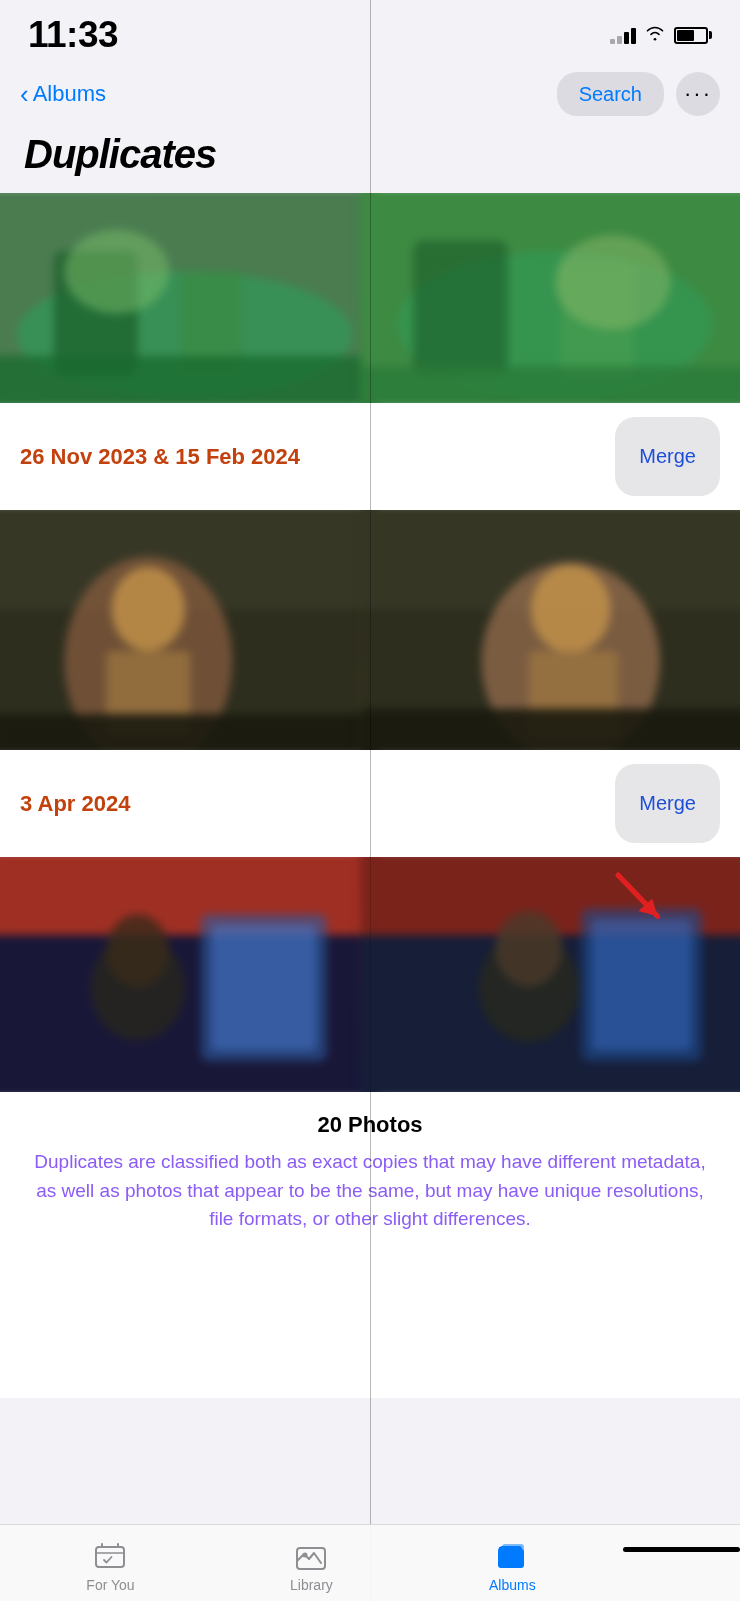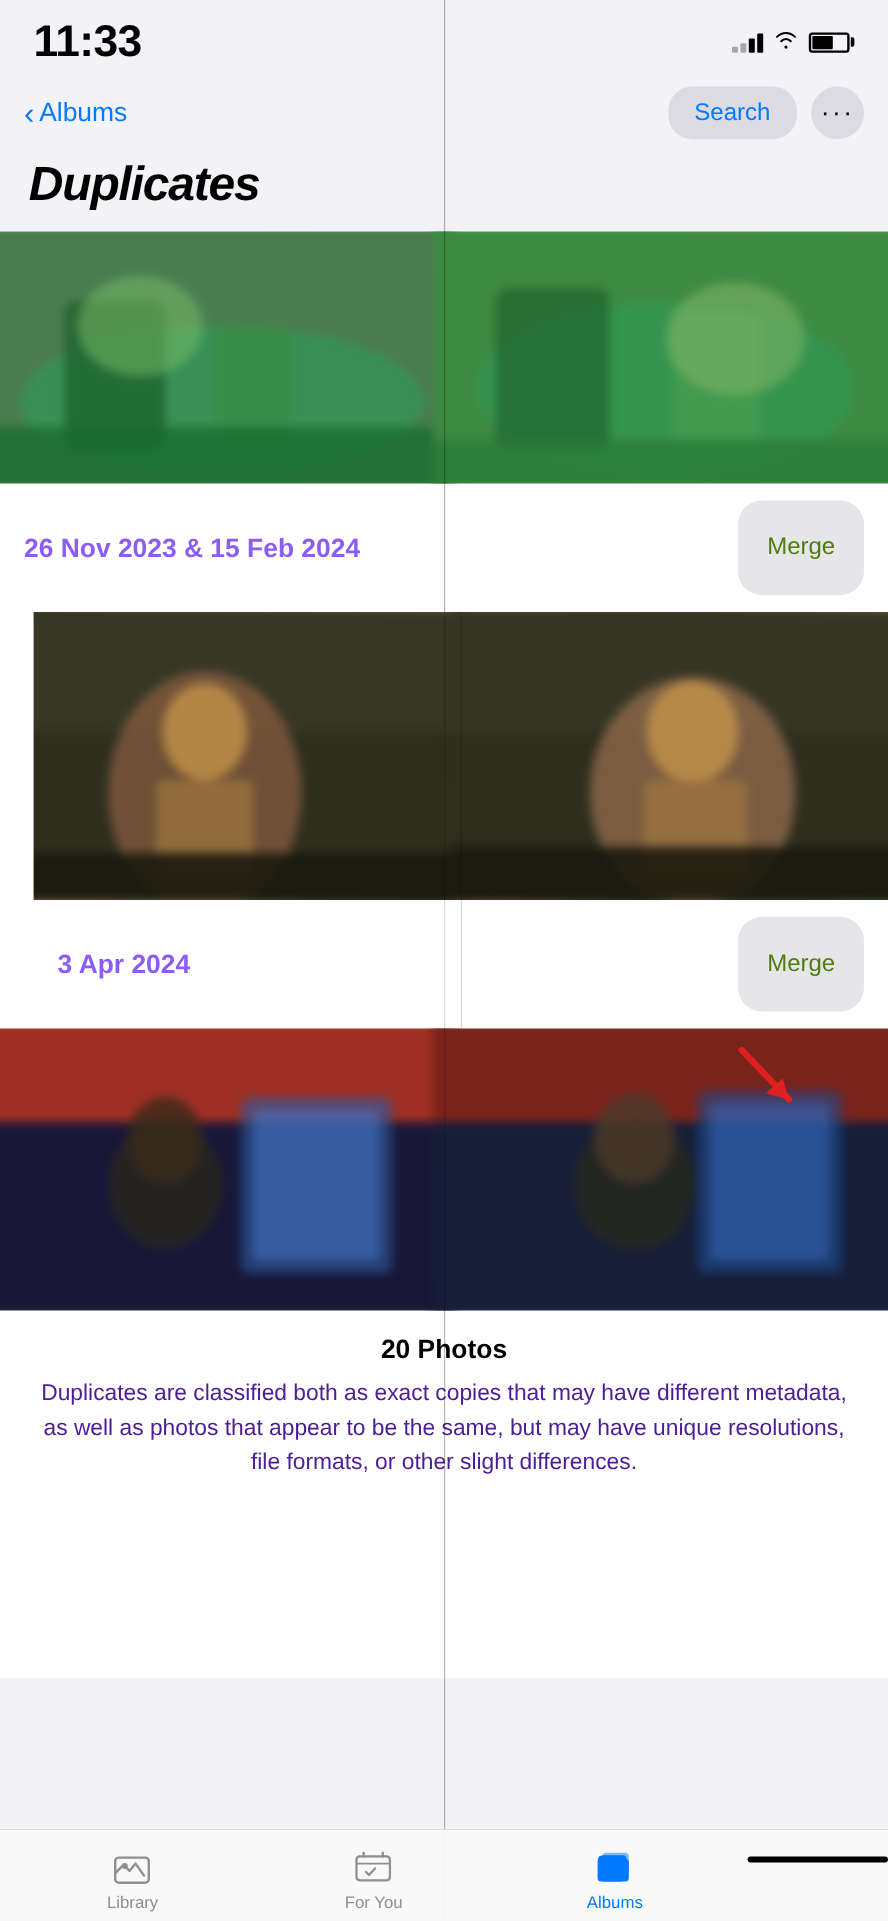--- a/index.html
+++ b/index.html
@@ -177,37 +177,36 @@
     .date-merge-row {
       display: flex;
       justify-content: space-between;
       align-items: center;
       padding: 14px 20px 14px 20px;
       background: #fff;
     }
     .date-label {
       font-size: 22px;
       font-weight: 700;
-      color: #8b5cf6;
+      color: #c2410c;
     }
     .merge-btn {
       background: rgba(118,118,128,0.18);
       border: none;
       border-radius: 20px;
       padding: 28px 24px;
       font-size: 20px;
-      color: #4d7c0f;
+      color: #1d4ed8;
       cursor: pointer;
       font-weight: 400;
     }
 
     
     .arrow-overlay-container {
       position: relative;
-      margin-left: 28px;
     }
     .red-arrow {
       position: absolute;
       right: 72px;
       bottom: -90px;
       width: 80px;
       height: 80px;
       z-index: 10;
       pointer-events: none;
     }
@@ -219,21 +218,21 @@
       text-align: center;
     }
     .photos-count {
       font-size: 22px;
       font-weight: 700;
       color: #000;
       margin-bottom: 10px;
     }
     .photos-description {
       font-size: 19px;
-      color: #4c1d95;
+      color: #8b5cf6;
       line-height: 1.5;
       font-weight: 400;
     }
 
     
     .tab-bar {
       position: fixed;
       bottom: 0;
       left: 0;
       width: 740px;
@@ -464,39 +463,39 @@
 
   <div class="spacer-block"></div>
 </div>
 
 <div class="tab-bar">
   <div class="tab-bar-content">
 
     <div class="tab-item">
       <div class="tab-icon">
         <svg width="30" height="28" viewBox="0 0 30 28" fill="none" xmlns="http://www.w3.org/2000/svg">
-          <rect x="1" y="5" width="28" height="21" rx="3" stroke="#8e8e93" stroke-width="2" fill="none"></rect>
-          <path d="M1 18l7-7 5 5 5-6 7 10" stroke="#8e8e93" stroke-width="2" fill="none" stroke-linecap="round" stroke-linejoin="round"></path>
-          <circle cx="9" cy="12" r="2.5" fill="#8e8e93"></circle>
-        </svg>
-      </div>
-      <span class="tab-label">Library</span>
-    </div>
-
-    <div class="tab-item">
-      <div class="tab-icon">
-        <svg width="30" height="28" viewBox="0 0 30 28" fill="none" xmlns="http://www.w3.org/2000/svg">
           <rect x="1" y="4" width="28" height="20" rx="3" stroke="#8e8e93" stroke-width="2" fill="none"></rect>
           <line x1="1" y1="10" x2="29" y2="10" stroke="#8e8e93" stroke-width="1.5"></line>
           <line x1="7" y1="4" x2="7" y2="1" stroke="#8e8e93" stroke-width="2" stroke-linecap="round"></line>
           <line x1="23" y1="4" x2="23" y2="1" stroke="#8e8e93" stroke-width="2" stroke-linecap="round"></line>
           <path d="M9 17 l2.5 2.5 5-5.5" stroke="#8e8e93" stroke-width="1.8" stroke-linecap="round" stroke-linejoin="round" fill="none"></path>
         </svg>
       </div>
       <span class="tab-label">For You</span>
+    </div>
+
+    <div class="tab-item">
+      <div class="tab-icon">
+        <svg width="30" height="28" viewBox="0 0 30 28" fill="none" xmlns="http://www.w3.org/2000/svg">
+          <rect x="1" y="5" width="28" height="21" rx="3" stroke="#8e8e93" stroke-width="2" fill="none"></rect>
+          <path d="M1 18l7-7 5 5 5-6 7 10" stroke="#8e8e93" stroke-width="2" fill="none" stroke-linecap="round" stroke-linejoin="round"></path>
+          <circle cx="9" cy="12" r="2.5" fill="#8e8e93"></circle>
+        </svg>
+      </div>
+      <span class="tab-label">Library</span>
     </div>
 
     <div class="tab-item">
       <div class="tab-icon active">
         <svg width="30" height="28" viewBox="0 0 30 28" fill="none" xmlns="http://www.w3.org/2000/svg">
           <rect x="3" y="6" width="24" height="19" rx="3" fill="#007aff"></rect>
           <rect x="1" y="3" width="22" height="19" rx="3" fill="#007aff"></rect>
           <rect x="1" y="3" width="22" height="19" rx="3" stroke="white" stroke-width="1" fill="#007aff"></rect>
 
           <rect x="5" y="1" width="22" height="19" rx="3" fill="#007aff" opacity="0.5"></rect>

